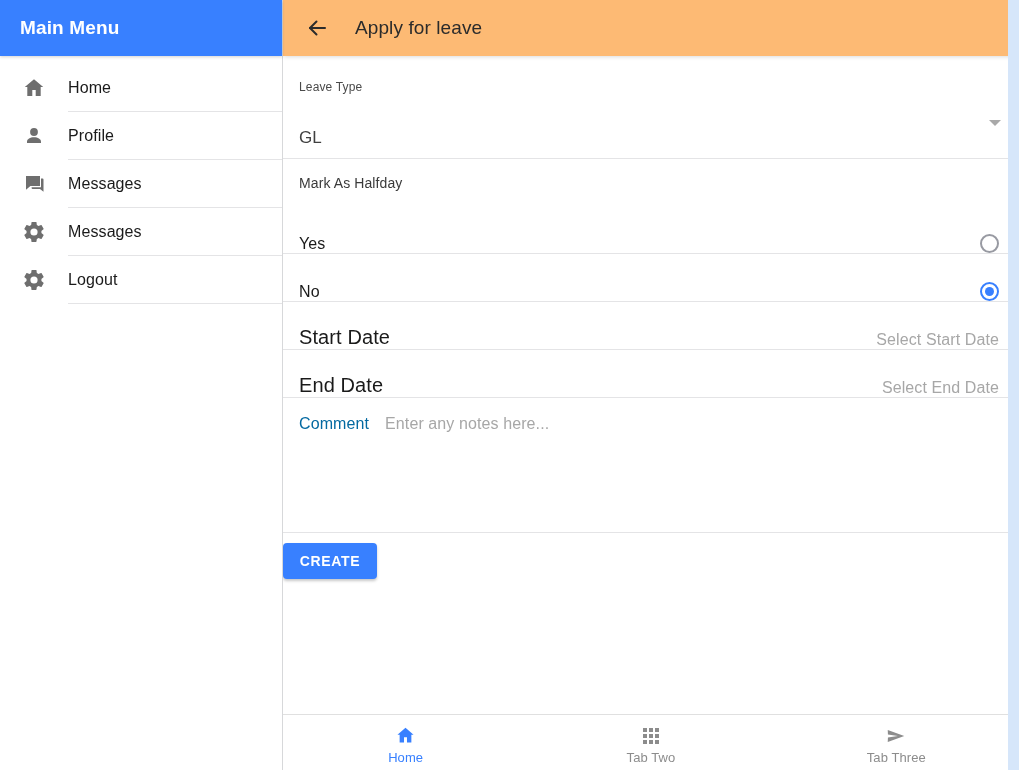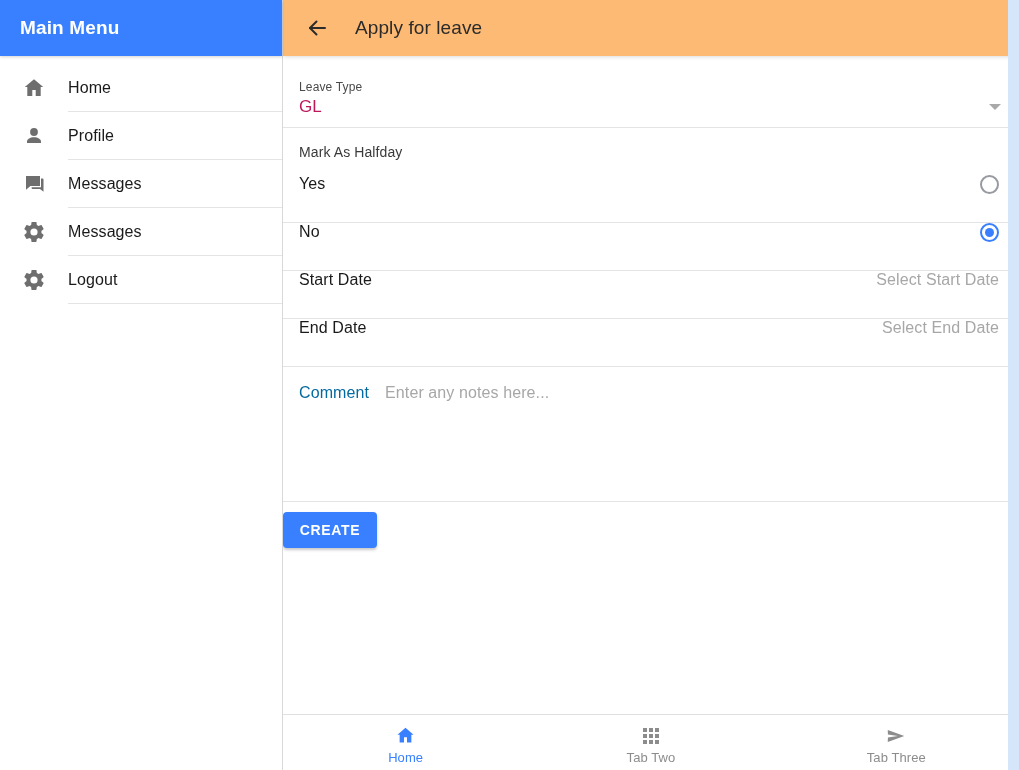--- a/index.html
+++ b/index.html
@@ -136,21 +136,21 @@
   .content {
     flex: 1;
     overflow: hidden;
     background: #ffffff;
     position: relative;
   }
 
   
   .item {
     display: flex;
-    align-items: flex-start;
+    align-items: flex-end;
     padding: 0 16px;
     border-bottom: 1px solid #e4e4e6;
     background: #ffffff;
     min-height: 48px;
   }
 
   
   .item-select {
     flex-direction: column;
     align-items: stretch;
@@ -169,22 +169,23 @@
   }
 
   .select-row {
     display: flex;
     align-items: center;
     justify-content: space-between;
   }
 
   .select-value {
     font-size: 17px;
-    color: #be185d;
-    letter-spacing: 0.1px;
+    color: #404040;
+    letter-spacing: 0.1px;
+    margin-top: 31px;
   }
 
   .select-caret {
     width: 0;
     height: 0;
     border-left: 6px solid transparent;
     border-right: 6px solid transparent;
     border-top: 6px solid #a9a9a9;
     margin-right: 2px;
   }
@@ -238,21 +239,21 @@
   }
 
   
   .date-item {
     justify-content: space-between;
     height: 48px;
     cursor: pointer;
   }
 
   .date-label {
-    font-size: 16px;
+    font-size: 20px;
     color: #1a1a1a;
     letter-spacing: 0.1px;
   }
 
   .date-placeholder {
     font-size: 16px;
     color: #a7a7a7;
     margin-right: 4px;
     letter-spacing: 0.1px;
   }

